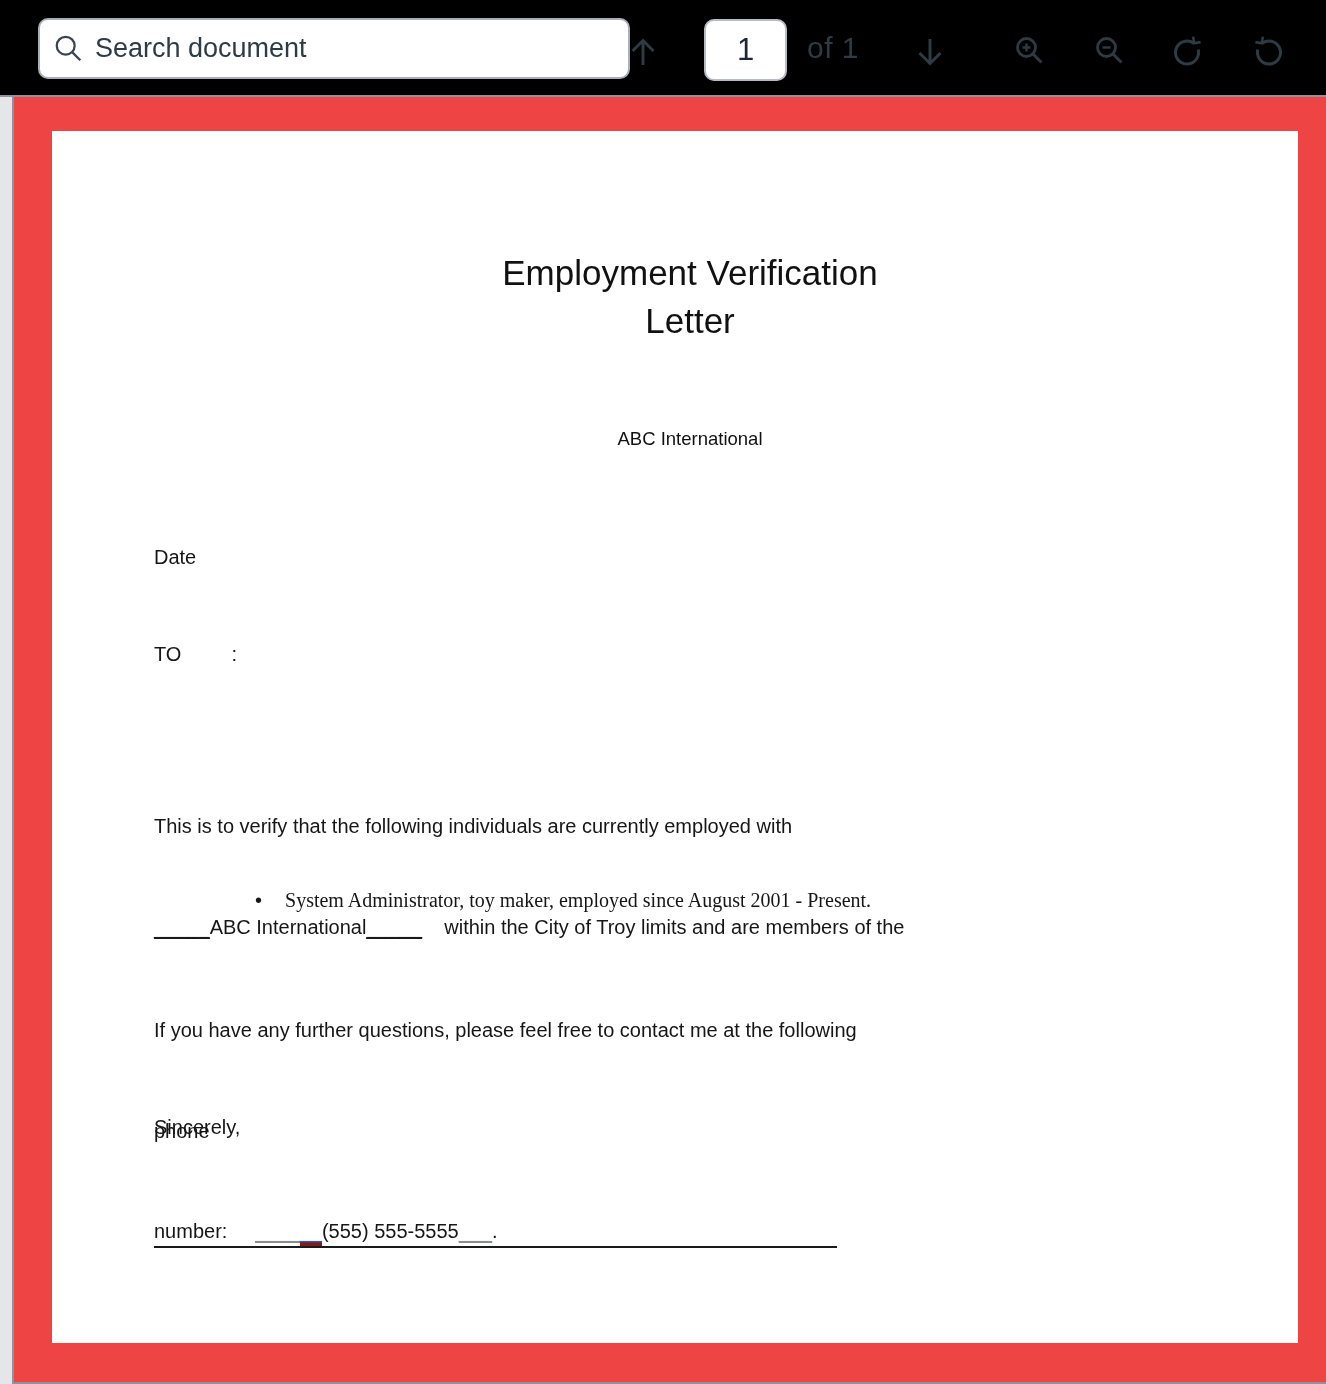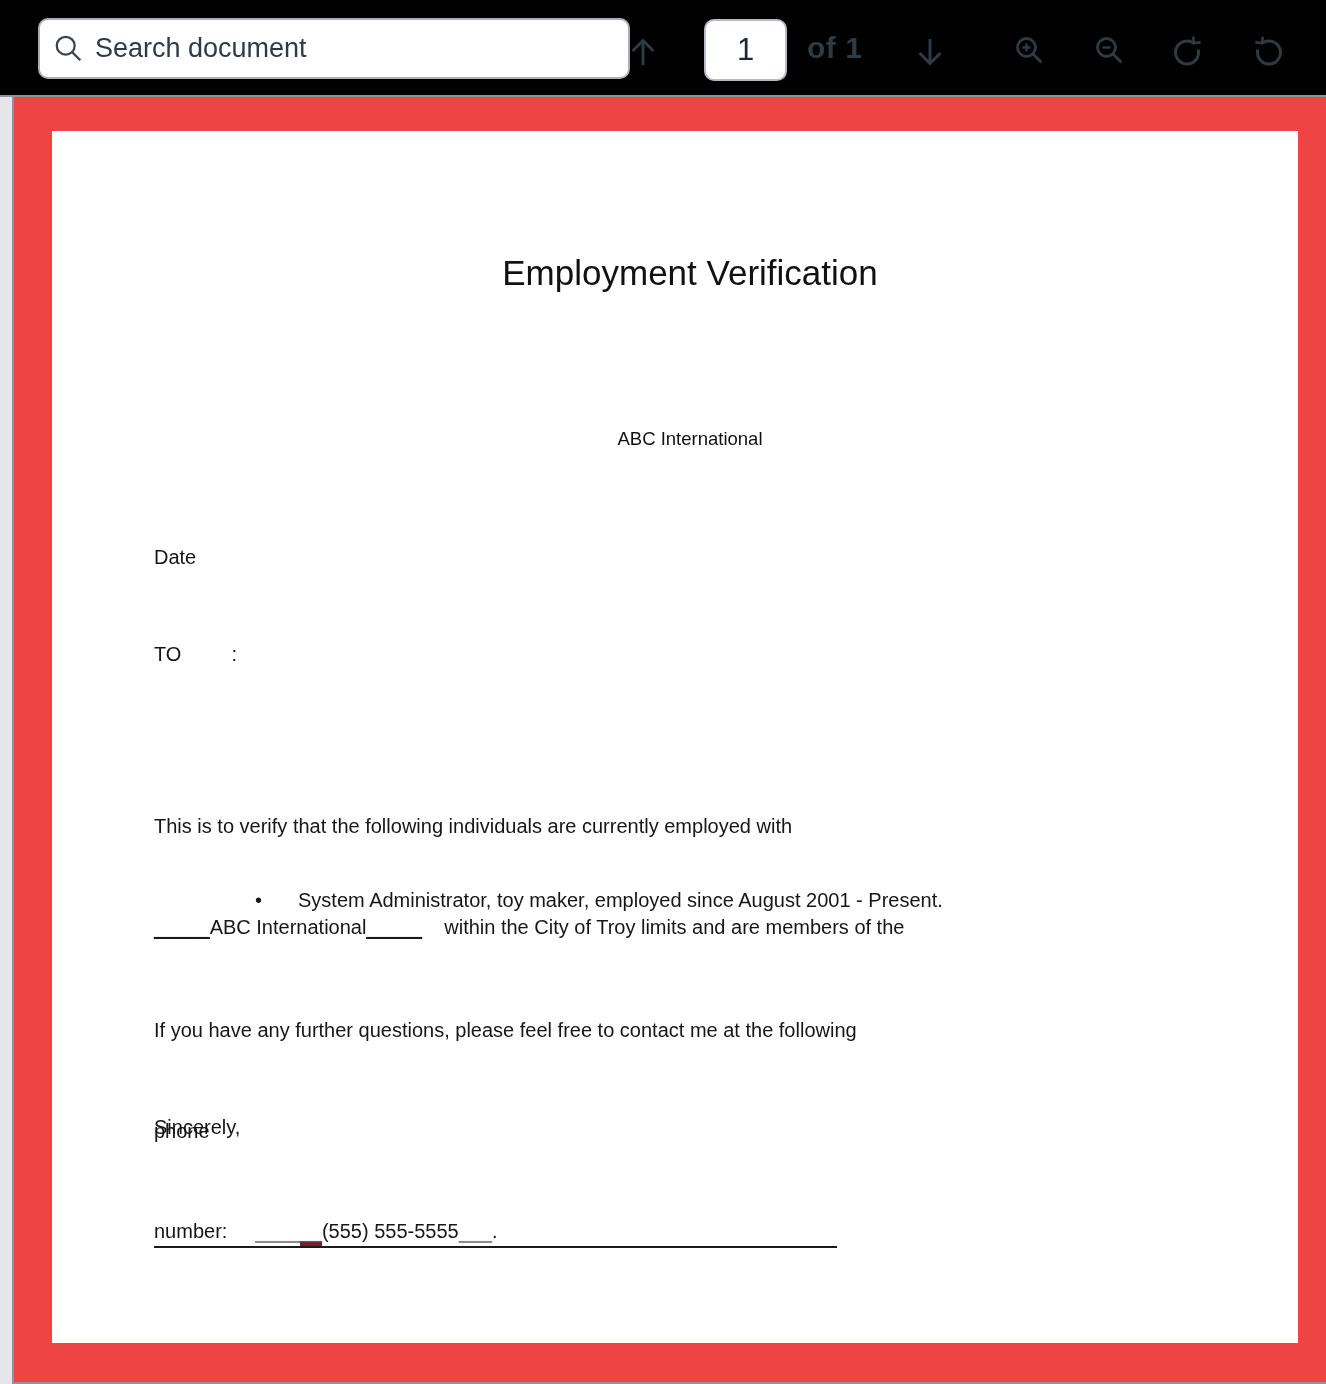--- a/index.html
+++ b/index.html
@@ -39,21 +39,21 @@
   .btn-rot-ccw { left:1247px; }
 
   .page-input {
     position:absolute; left:704px; top:19px; width:83px; height:62px;
     background:#fff; border:2px solid #b6bbc5; border-radius:10px;
     font-family:inherit; font-size:31px; color:#1e2634; text-align:center;
     outline:none;
   }
   .of-label {
     position:absolute; left:807px; top:49px; transform:translateY(-52%);
-    font-size:30px; font-weight:700; color:#2d3b45; letter-spacing:0.5px;
+    font-size:30px; font-weight:400; color:#2d3b45; letter-spacing:0.5px;
   }
 
   .tb-icon { stroke:#2d3b45; fill:none; }
 
   
   .viewport {
     position:absolute; top:97px; left:12px; width:1326px; height:1287px;
     background:#ef4444;
     border-left:2px solid #8e939f; border-right:2px solid #8e939f;
     border-bottom:2px solid #8e939f;
@@ -70,21 +70,21 @@
   }
   .doc-org {
     position:absolute; top:296px; left:0; width:100%; padding-left:30px;
     text-align:center; font-size:18.5px; line-height:23px; color:#111;
   }
   .doc-block { position:absolute; left:102px; font-size:20px; line-height:33.5px; white-space:pre-wrap; }
   .blk-date { top:410px; }
   .blk-to { top:507px; }
   .blk-para1 { top:612px; }
   .blk-bullet { top:753px; left:203px; display:flex; align-items:baseline; }
-  .bullet-text { margin-left:36px; }
+  .bullet-text { margin-left:23px;font-family:Liberation Serif, serif; }
   .blk-para2 { top:816px; }
   .blk-closing { top:980px; }
   .sig-line {
     position:absolute; left:102px; top:1115px; width:683px; height:0;
     border-top:2.5px solid #1a1a1a;
   }
 
   .blank-dark { color:#1a1a1a; border-bottom:1.5px solid #1a1a1a; }
   .blank-gray { color:#8a8d92; border-bottom:1.5px solid #8a8d92; }
   .blank-blue { color:#2a5ada; border-bottom:4px solid #7f1d1d; }
@@ -158,20 +158,21 @@
     </svg>
   </button>
 
 </div>
 
 <div class="viewport">
   <div class="page">
 
     <div class="doc-title">
       <div>Employment Verification</div>
+      <div>Letter</div>
     </div>
 
     <div class="doc-org">
       <div>ABC International</div>
     </div>
 
     <div class="doc-block blk-date">Date</div>
 
     <div class="doc-block blk-to">TO         :</div>
 

